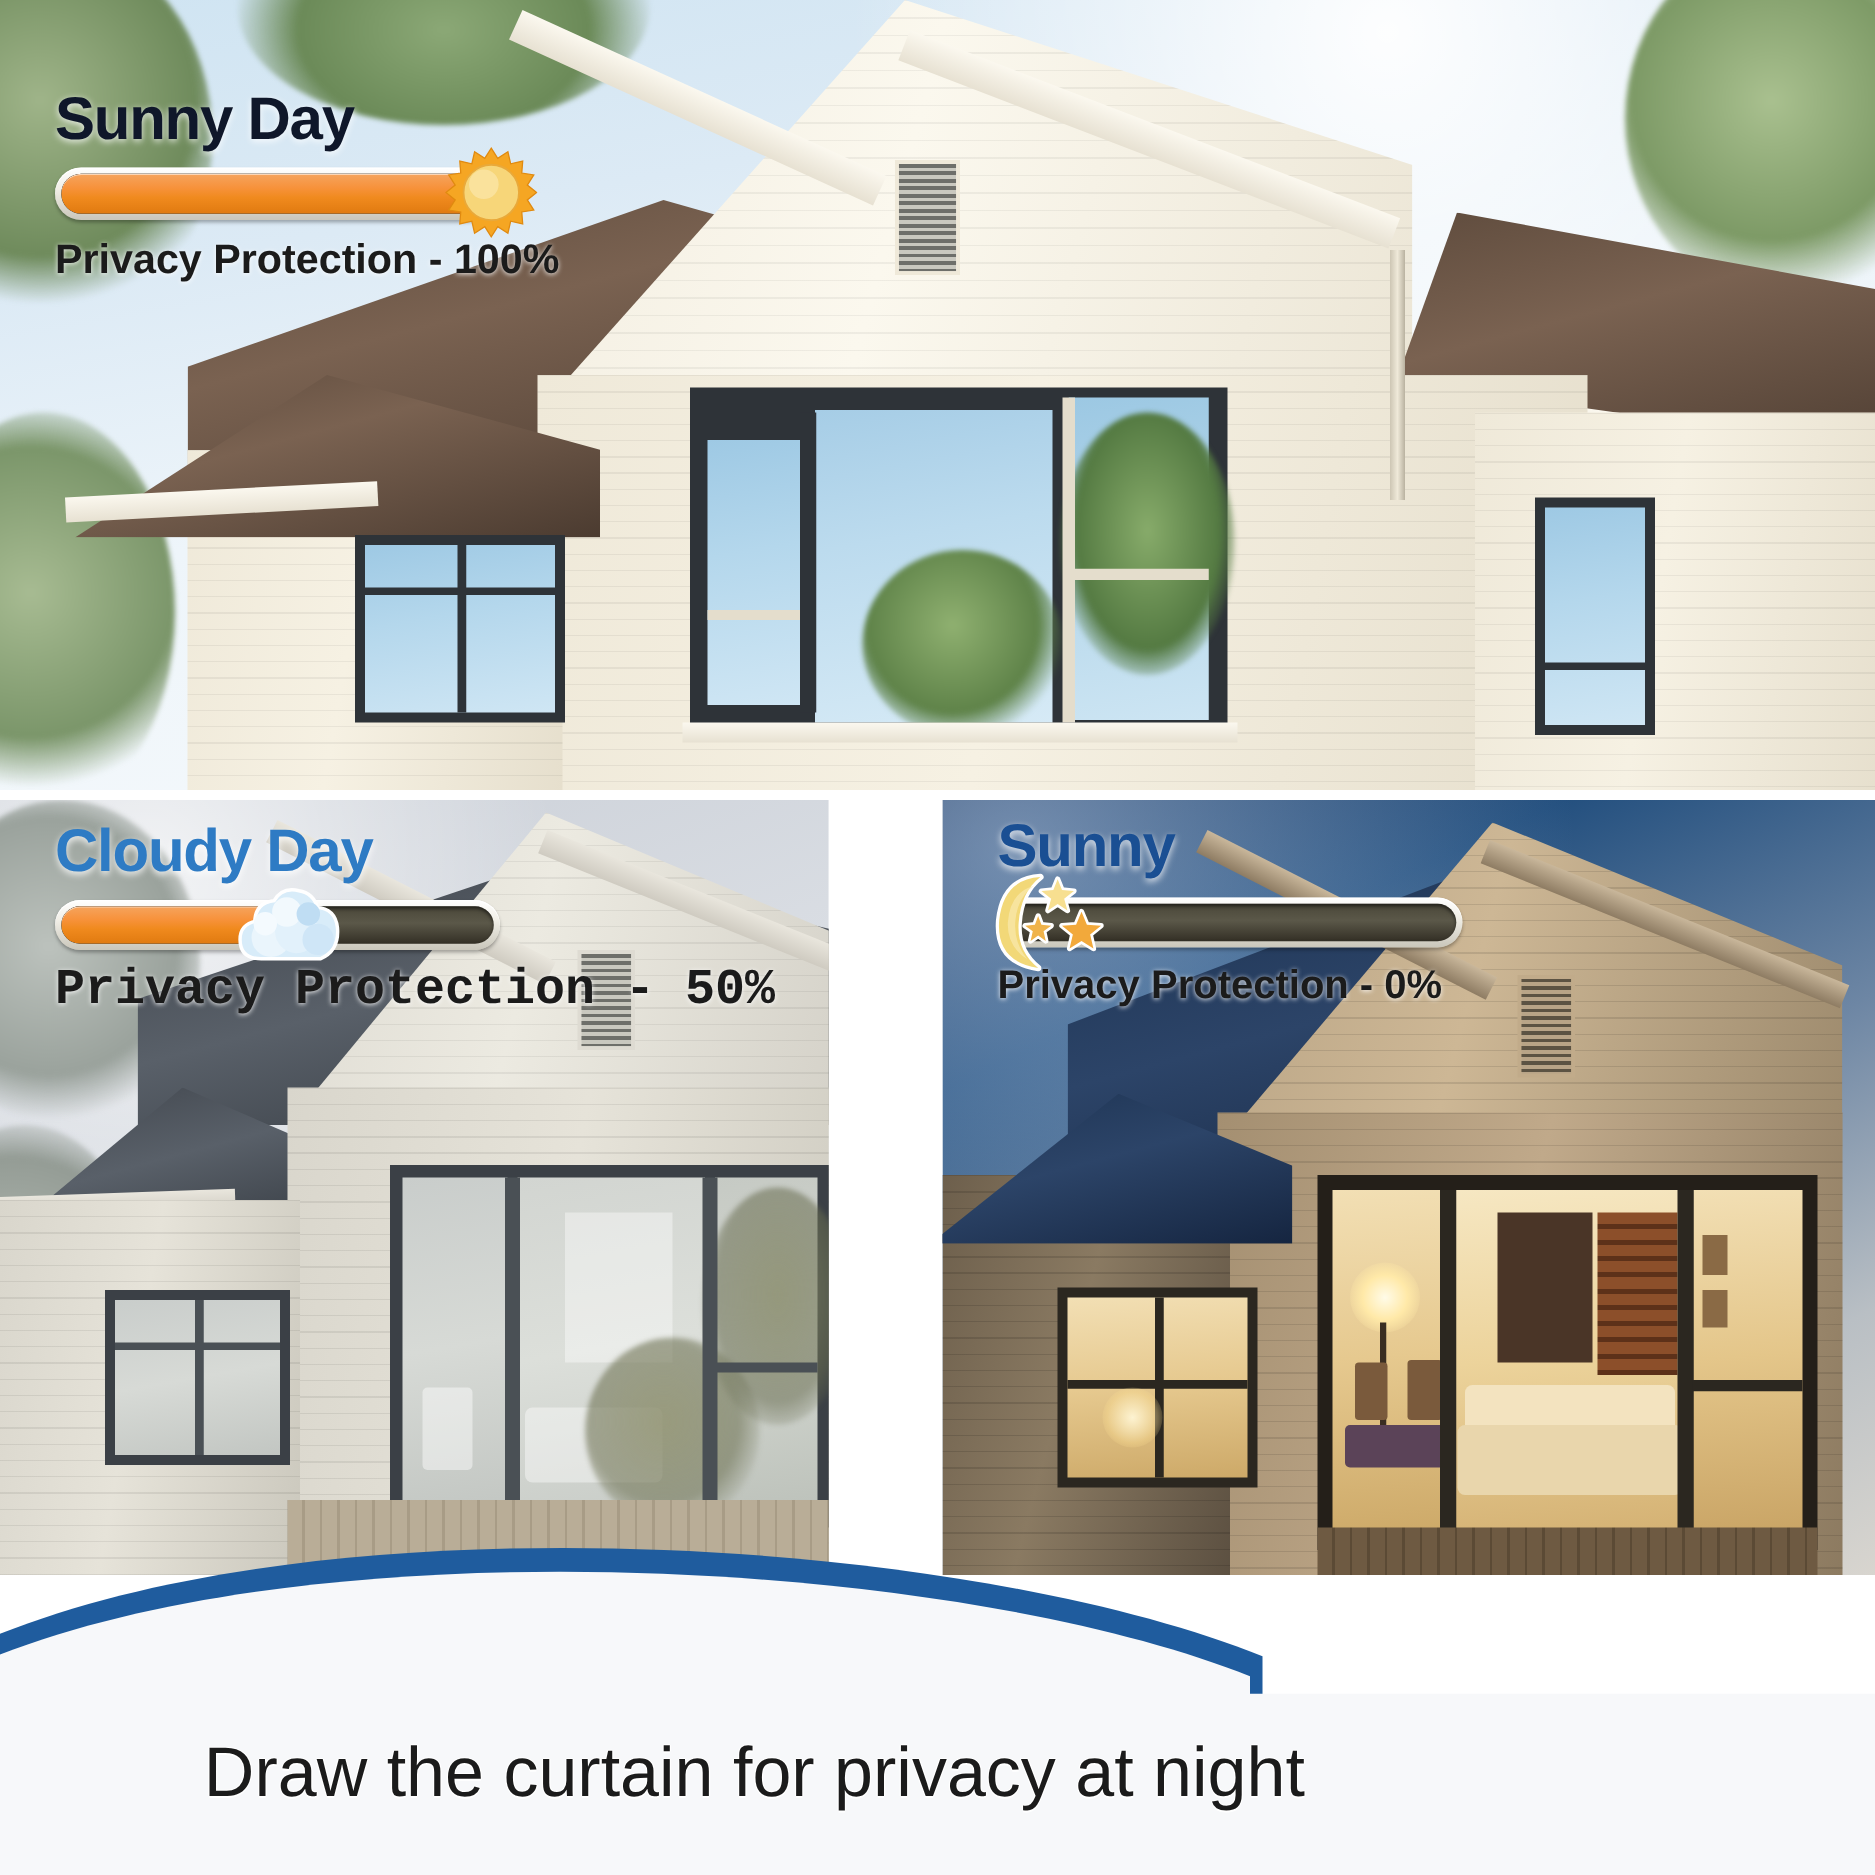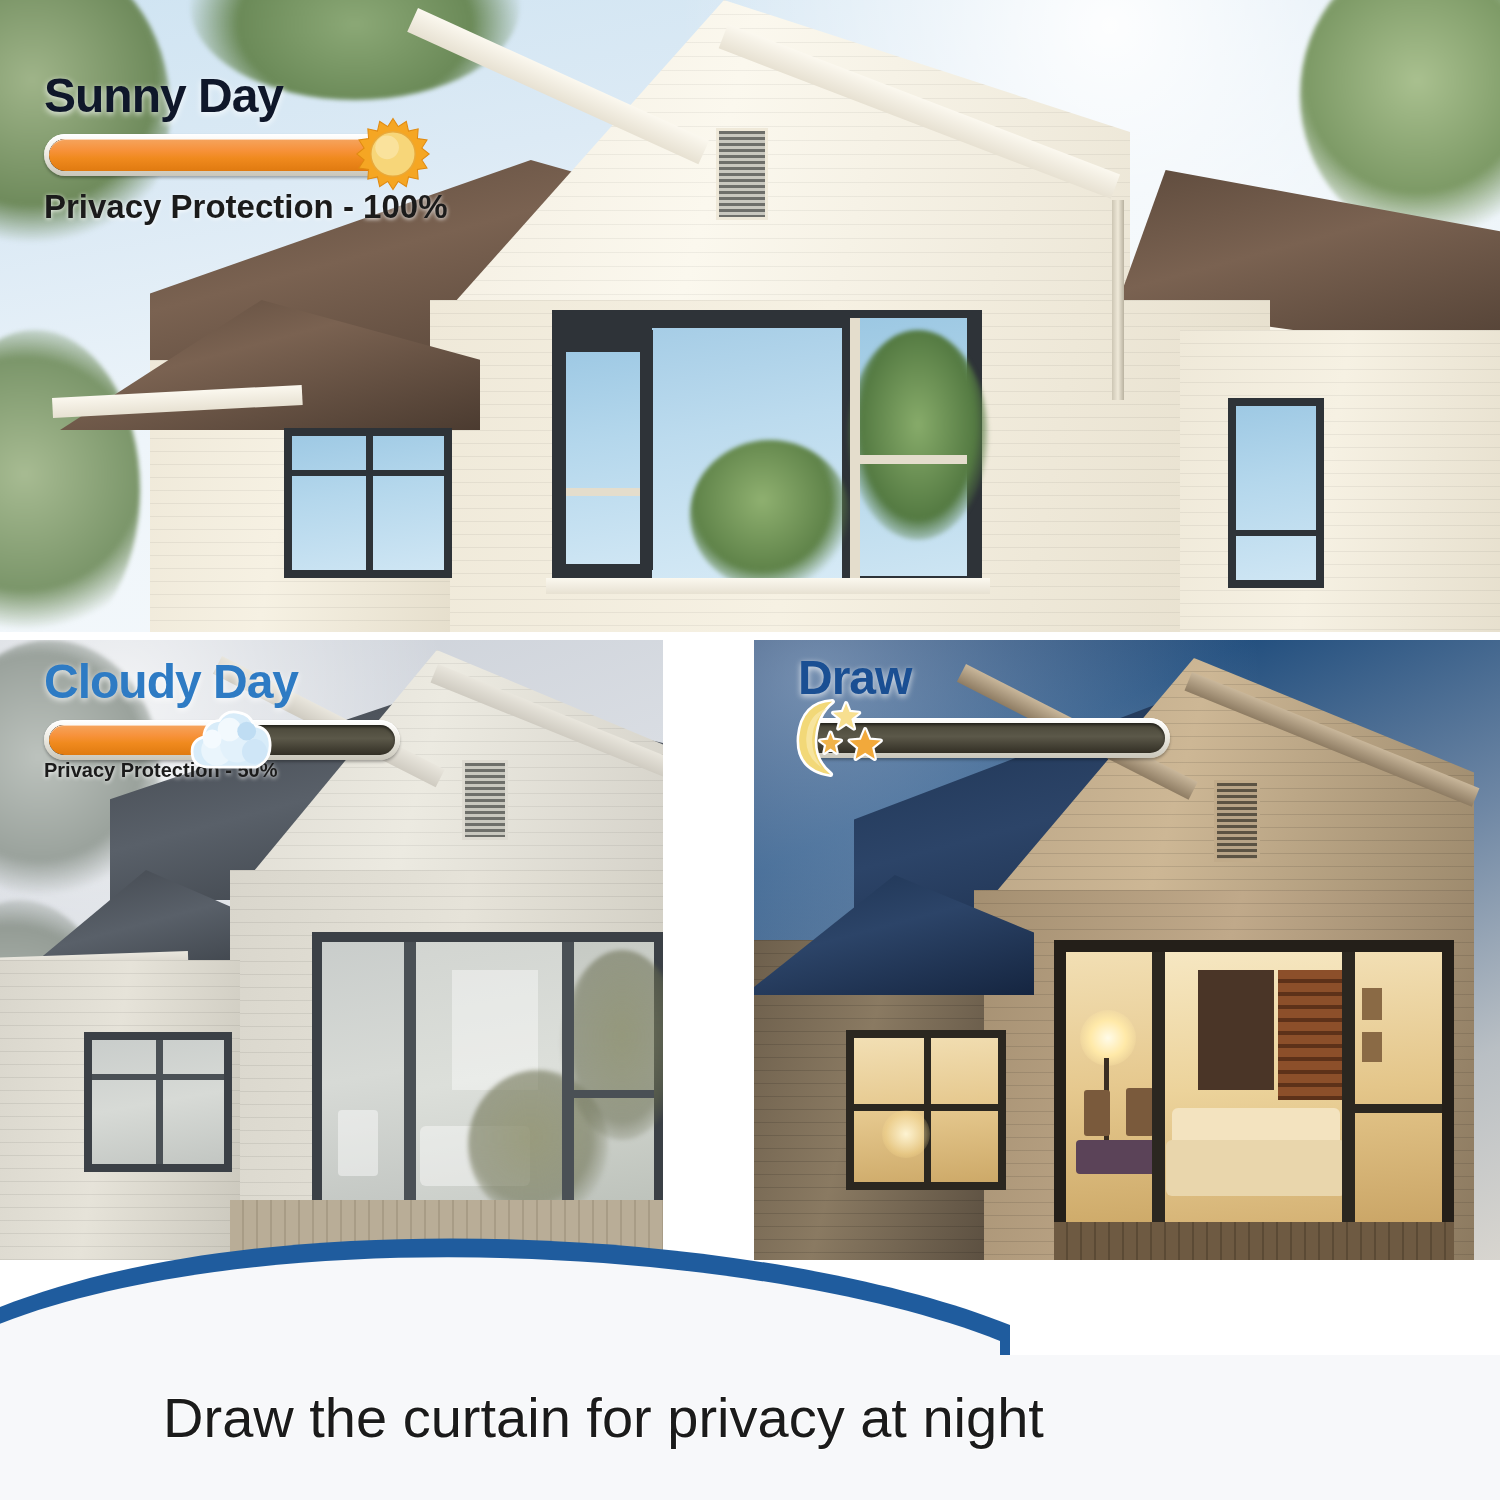--- a/index.html
+++ b/index.html
@@ -288,21 +288,21 @@
             <path d="M32 82 Q12 82 12 64 Q12 50 27 47 Q27 28 46 26 Q54 12 70 16 Q84 18 88 33 Q106 34 108 52 Q110 74 92 82 Z" fill="#D8ECF9"></path>
             <circle cx="42" cy="62" r="20" fill="#EAF5FC"></circle>
             <circle cx="68" cy="56" r="22" fill="#E2F1FB"></circle>
             <circle cx="90" cy="64" r="16" fill="#CFE6F7"></circle>
             <circle cx="58" cy="36" r="15" fill="#F2F9FD"></circle>
             <circle cx="80" cy="38" r="12" fill="#BFDDF3"></circle>
             <circle cx="36" cy="48" r="12" fill="#F4FAFE"></circle>
           </svg>
         </div>
       </div>
-      <div class="badge-caption" style="font-size:20px;text-shadow:0 1px 4px rgba(255,255,255,.9);">Privacy Protection - 50%</div>
+      <div class="badge-caption" style="margin-top:13px;font-size:40px;text-shadow:0 1px 4px rgba(255,255,255,.9);font-family:Liberation Mono, monospace;">Privacy Protection - 50%</div>
     </div>
   </div>
 
   <div class="panel" id="panel-night">
     <div class="sky night-sky"></div>
 
     <div class="house roof-navy" style="left:100px;top:60px;width:560px;height:230px;clip-path:polygon(56% 0%,100% 26%,100% 100%,0% 100%,0% 52%);"></div>
     <div class="house" style="left:220px;top:18px;width:500px;height:260px;clip-path:polygon(44% 0%,100% 44%,100% 100%,0% 100%);background:
             repeating-linear-gradient(to bottom, rgba(0,0,0,.10) 0 1px, rgba(255,255,255,0) 1px 13px),
             linear-gradient(105deg,#b9a485 0%,#cdb795 42%,#9d8a6d 100%);"></div>
@@ -341,21 +341,21 @@
     <div style="position:absolute;left:608px;top:348px;width:20px;height:32px;background:#8a6a45;"></div>
     <div style="position:absolute;left:608px;top:392px;width:20px;height:30px;background:#8a6a45;"></div>
 
     <div class="mullion" style="left:398px;top:312px;width:13px;height:276px;background:#2b2720;"></div>
     <div class="mullion" style="left:588px;top:312px;width:13px;height:276px;background:#2b2720;"></div>
     <div class="mullion" style="left:600px;top:464px;width:88px;height:9px;background:#2b2720;"></div>
 
     <div style="position:absolute;left:300px;top:582px;width:400px;height:38px;background:repeating-linear-gradient(to right,#6e5a42 0 12px,#5b4a35 12px 14px);"></div>
 
     <div class="badge" style="left:44px;top:14px;width:420px;">
-      <div class="badge-title" style="font-size:48px;color:#1A4F93;text-shadow:0 2px 6px rgba(255,255,255,.8);">Draw</div>
+      <div class="badge-title" style="font-size:48px;color:#1A4F93;text-shadow:0 2px 6px rgba(255,255,255,.8);">Sunny</div>
       <div class="bar-shell" style="margin-top:16px;margin-left:0;width:372px;height:40px;">
         <div class="bar-track">
           <div class="bar-fill" style="width:0%;"></div>
         </div>
 
         <div class="bar-icon" style="left:-16px;top:-24px;width:104px;height:88px;">
           <svg viewBox="0 0 120 100" width="104" height="88" aria-hidden="true">
             <path d="M58 8 Q24 10 20 48 Q17 86 56 92 Q36 76 38 50 Q40 22 58 8 Z" fill="#F5DE88" stroke="#ffffff" stroke-width="6" stroke-linejoin="round"></path>
             <path d="M58 8 Q24 10 20 48 Q17 86 56 92 Q36 76 38 50 Q40 22 58 8 Z" fill="#F2D878"></path>
             <path d="M52 16 Q30 22 28 50 Q27 72 46 84 Q33 68 35 48 Q37 27 52 16 Z" fill="#F9E9AE" opacity=".7"></path>
@@ -363,20 +363,21 @@
               <path d="M74 10 L78 20 L89 21 L80 28 L83 39 L74 33 L65 39 L68 28 L59 21 L70 20 Z" fill="#ffffff"></path>
               <path d="M96 40 L101 52 L114 53 L104 61 L107 74 L96 67 L85 74 L88 61 L78 53 L91 52 Z" fill="#ffffff"></path>
               <path d="M56 44 L59 52 L68 53 L61 58 L63 67 L56 62 L49 67 L51 58 L44 53 L53 52 Z" fill="#ffffff"></path>
             </g>
             <path d="M74 10 L78 20 L89 21 L80 28 L83 39 L74 33 L65 39 L68 28 L59 21 L70 20 Z" fill="#F7DF90"></path>
             <path d="M96 40 L101 52 L114 53 L104 61 L107 74 L96 67 L85 74 L88 61 L78 53 L91 52 Z" fill="#F2A93B"></path>
             <path d="M56 44 L59 52 L68 53 L61 58 L63 67 L56 62 L49 67 L51 58 L44 53 L53 52 Z" fill="#F0B34A"></path>
           </svg>
         </div>
       </div>
+      <div class="badge-caption" style="margin-top:13px;font-size:32px;text-shadow:0 1px 4px rgba(255,255,255,.9);">Privacy Protection - 0%</div>
     </div>
   </div>
 
   <div id="caption-band">
     <svg id="caption-arc" viewBox="0 0 1500 295" preserveAspectRatio="none" aria-hidden="true">
       <path d="M -40 120 C 220 -10 760 20 1010 120 L 1010 300 L -40 300 Z" fill="#1F5C9E"></path>
       <path d="M -40 136 C 220 10 760 40 1000 136 L 1000 300 L -40 300 Z" fill="#F7F8FA"></path>
       <rect x="0" y="150" width="1500" height="150" fill="#F7F8FA"></rect>
       <path d="M 995 134 C 1060 160 1120 190 1180 240 L 1500 240 L 1500 300 L 995 300 Z" fill="#F7F8FA" opacity="0"></path>
     </svg>

